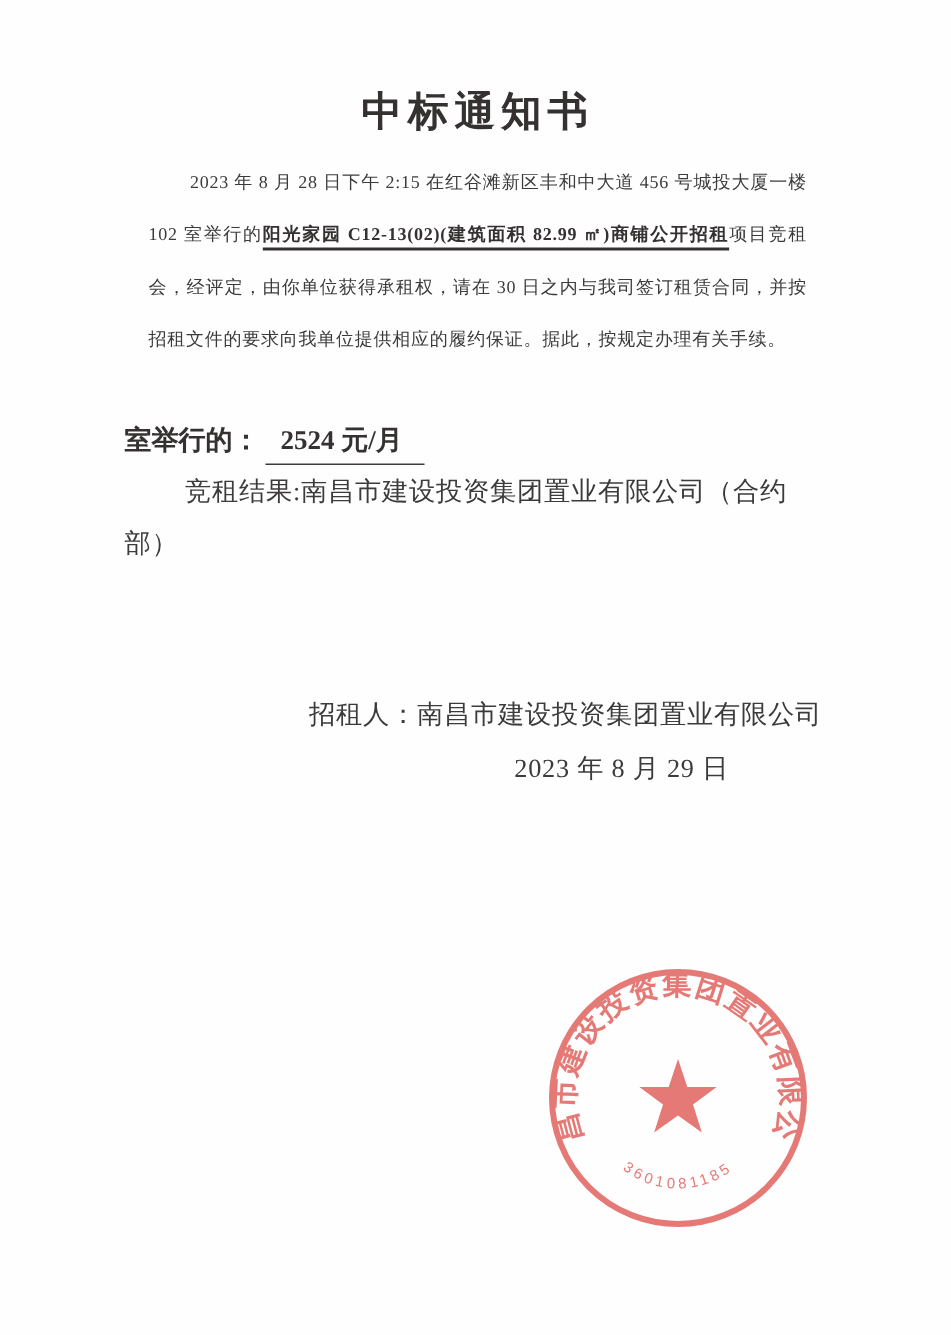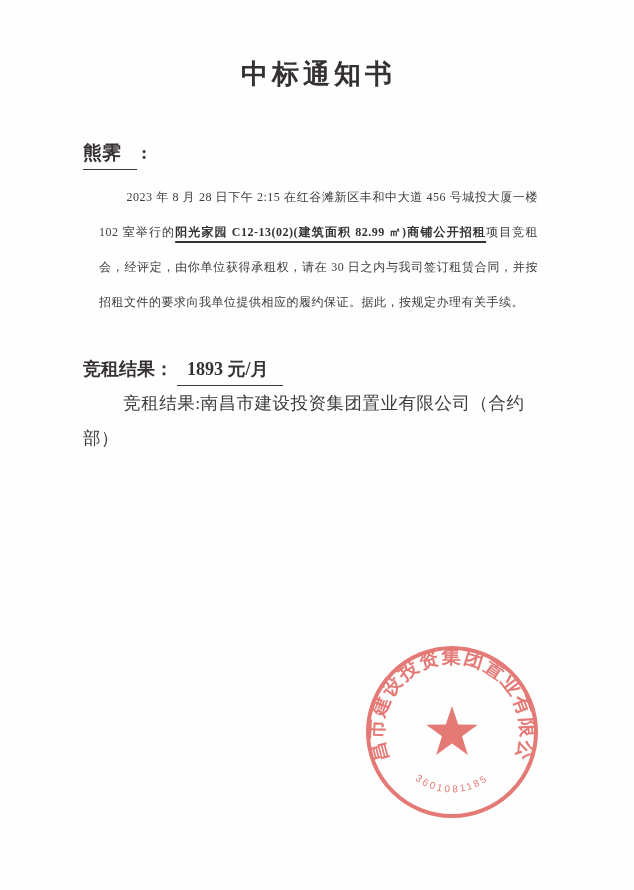--- a/index.html
+++ b/index.html
@@ -114,34 +114,35 @@
   }
 </style>
 </head>
 <body>
 
 <div class="page">
   <div class="content">
 
     <div class="doc-title">中标通知书</div>
 
-    <div class="greeting">
-      <span class="name">熊霁</span><span class="colon">:</span>
-    </div>
 
     <p class="body-para"><span>2023 年 8 月 28 日下午 2:15 在红谷滩新区丰和中大道 456 号城投大厦一楼 102 室举行的</span><span class="bold-underline">阳光家园 C12-13(02)(建筑面积 82.99 ㎡)商铺公开招租</span><span>项目竞租会，经评定，由你单位获得承租权，请在 30 日之内与我司签订租赁合同，并按招租文件的要求向我单位提供相应的履约保证。据此，按规定办理有关手续。</span></p>
 
     <div class="result-line">
-      <span>竞租结果：</span><span class="result-value">1893 元/月</span>
+      <span>室举行的：</span><span class="result-value">2524 元/月</span>
     </div>
 
 
     <p class="info-line">竞租结果:南昌市建设投资集团置业有限公司（合约部）</p>
 
 
+    <div class="signature-block">
+      <div class="lessor-line">招租人：南昌市建设投资集团置业有限公司</div>
+      <div class="date-line">2023 年 8 月 29 日</div>
+    </div>
 
   </div>
 
   <svg class="seal" viewBox="0 0 180 180">
     <circle cx="90" cy="90" r="84" fill="none" stroke="#dd5550" stroke-width="4"></circle>
     <path id="sealArcTop" d="M 30.1,124 A 69,69 0 1 1 149.9,124" fill="none"></path>
     <text font-size="19.5" font-weight="bold" fill="#dd5550" letter-spacing="1.5" text-anchor="middle" font-family="Liberation Serif, DejaVu Serif, serif">
       <textPath href="#sealArcTop" startOffset="50%">南昌市建设投资集团置业有限公司</textPath>
     </text>
     <polygon points="90,64 96.2,82.6 115.8,82.7 100,94.3 105.9,113 90,101.6 74.1,113 80,94.3 64.2,82.7 83.8,82.6" fill="#dd5550"></polygon>

